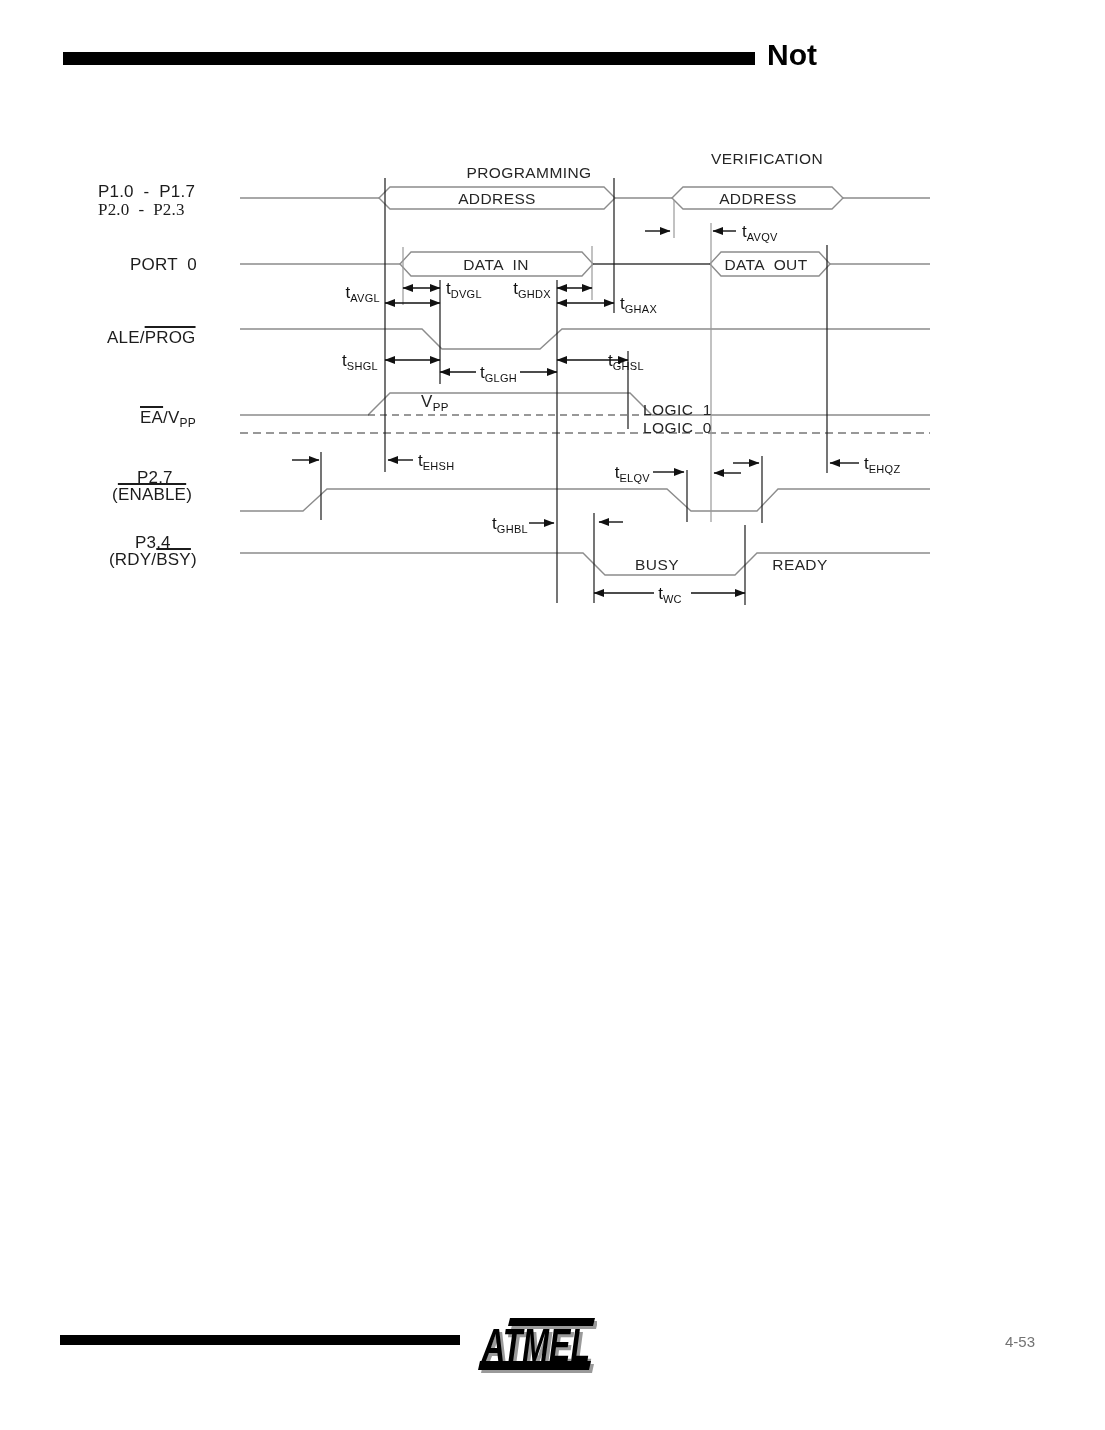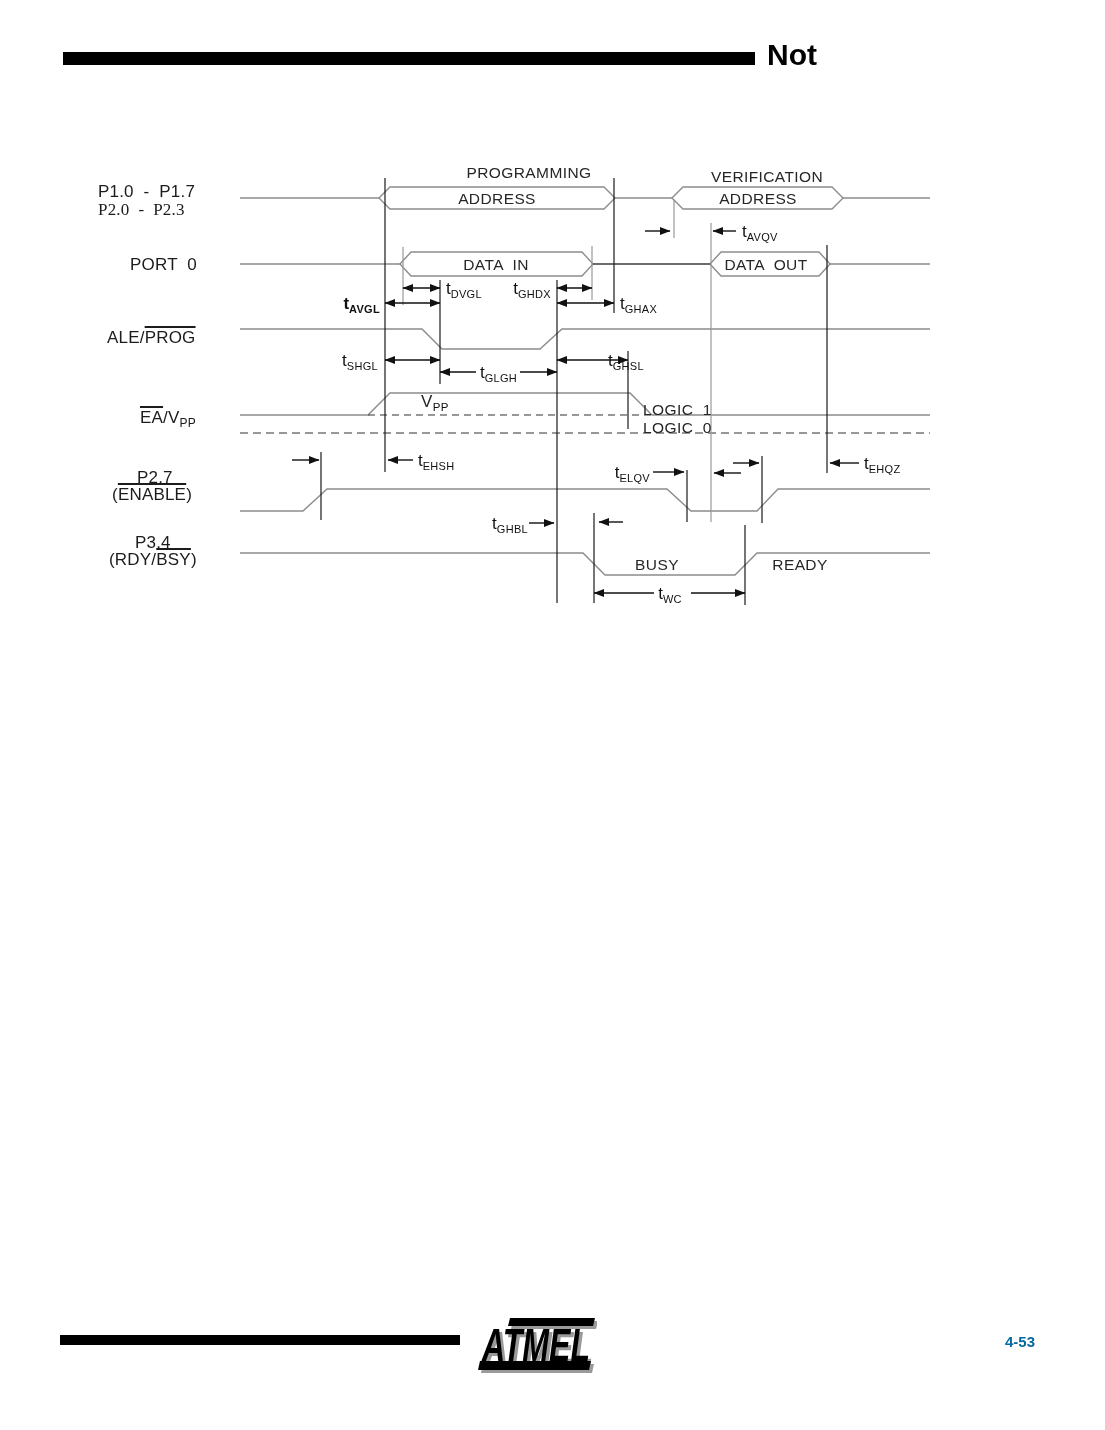--- a/index.html
+++ b/index.html
@@ -11,21 +11,21 @@
   .title{font-weight:bold;font-size:26px;letter-spacing:-0.5px;color:#000;white-space:pre;}
   .title .sb{font-size:17px;vertical-align:-4px;letter-spacing:0;}
   .sig{font-size:17px;color:#1c1c1c;white-space:pre;letter-spacing:0.2px;}
   .sig .sb{font-size:12px;vertical-align:-4px;}
   .ov{text-decoration:overline;text-decoration-thickness:1.5px;}
   .bt{font-size:15.5px;color:#262626;white-space:pre;letter-spacing:0.4px;}
   .ctr{text-align:center;}
   .rgt{text-align:right;}
   .tl{font-size:17px;color:#111;white-space:nowrap;}
   .tl .s{font-size:11px;vertical-align:-4px;letter-spacing:0.3px;}
-  .pn{font-weight:bold;font-size:15px;color:#0369a1;}
+  .pn{font-weight:normal;font-size:15px;color:#737373;}
   svg{display:block;}
 </style>
 </head>
 <body>
 
 <div class="page">
 
   <div class="abs bar" style="left:63px;top:52px;width:692px;height:13px;"></div>
   <div class="abs note" style="left:767px;top:38px;">Not</div>
 
@@ -106,32 +106,32 @@
   <div class="abs sig" style="left:98px;top:200px;font-family:Liberation Serif, serif;">P2.0  -  P2.3</div>
   <div class="abs sig" style="left:130px;top:255px;">PORT  0</div>
   <div class="abs sig" style="left:107px;top:328px;"><span>ALE/</span><span class="ov">PROG</span></div>
   <div class="abs sig" style="left:140px;top:408px;"><span class="ov">EA</span><span>/V</span><span class="sb">PP</span></div>
   <div class="abs sig" style="left:137px;top:468px;">P2.7</div>
   <div class="abs sig" style="left:112px;top:485px;"><span>(</span><span class="ov">ENABLE</span><span>)</span></div>
   <div class="abs sig" style="left:135px;top:533px;">P3.4</div>
   <div class="abs sig" style="left:109px;top:550px;"><span>(RDY/</span><span class="ov">BSY</span><span>)</span></div>
 
   <div class="abs bt ctr" style="left:420px;top:164px;width:150px;padding-left:34px;">PROGRAMMING</div>
-  <div class="abs bt ctr" style="left:692px;top:168px;width:150px;">VERIFICATION</div>
+  <div class="abs bt ctr" style="left:692px;top:150px;width:150px;">VERIFICATION</div>
   <div class="abs bt ctr" style="left:422px;top:190px;width:150px;">ADDRESS</div>
   <div class="abs bt ctr" style="left:683px;top:190px;width:150px;">ADDRESS</div>
   <div class="abs bt ctr" style="left:421px;top:256px;width:150px;">DATA  IN</div>
   <div class="abs bt ctr" style="left:691px;top:256px;width:150px;">DATA  OUT</div>
   <div class="abs bt" style="left:421px;top:392px;"><span style="font-size:17px;">V</span><span class="tl s" style="font-size:11.5px;vertical-align:-4px;">PP</span></div>
   <div class="abs bt" style="left:643px;top:401px;">LOGIC  1</div>
   <div class="abs bt" style="left:643px;top:419px;">LOGIC  0</div>
   <div class="abs bt ctr" style="left:595px;top:556px;width:124px;">BUSY</div>
   <div class="abs bt ctr" style="left:725px;top:556px;width:150px;">READY</div>
 
-  <div class="abs tl rgt" style="left:300px;top:294px;width:80px;font-weight:bold;"><span>t</span><span class="s">AVGL</span></div>
+  <div class="abs tl rgt" style="left:300px;top:283px;width:80px;"><span>t</span><span class="s">AVGL</span></div>
   <div class="abs tl" style="left:446px;top:279px;"><span>t</span><span class="s">DVGL</span></div>
   <div class="abs tl rgt" style="left:471px;top:279px;width:80px;"><span>t</span><span class="s">GHDX</span></div>
   <div class="abs tl" style="left:620px;top:294px;"><span>t</span><span class="s">GHAX</span></div>
   <div class="abs tl" style="left:742px;top:222px;"><span>t</span><span class="s">AVQV</span></div>
   <div class="abs tl rgt" style="left:298px;top:351px;width:80px;"><span>t</span><span class="s">SHGL</span></div>
   <div class="abs tl ctr" style="left:451px;top:363px;width:95px;"><span>t</span><span class="s">GLGH</span></div>
   <div class="abs tl" style="left:608px;top:351px;"><span>t</span><span class="s">GHSL</span></div>
   <div class="abs tl" style="left:418px;top:451px;"><span>t</span><span class="s">EHSH</span></div>
   <div class="abs tl rgt" style="left:570px;top:463px;width:80px;"><span>t</span><span class="s">ELQV</span></div>
   <div class="abs tl" style="left:864px;top:454px;"><span>t</span><span class="s">EHQZ</span></div>

